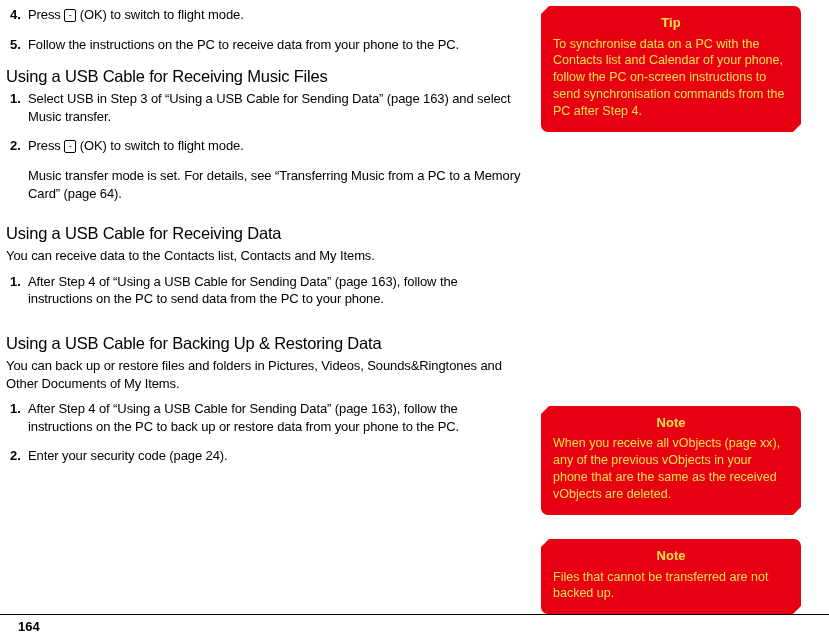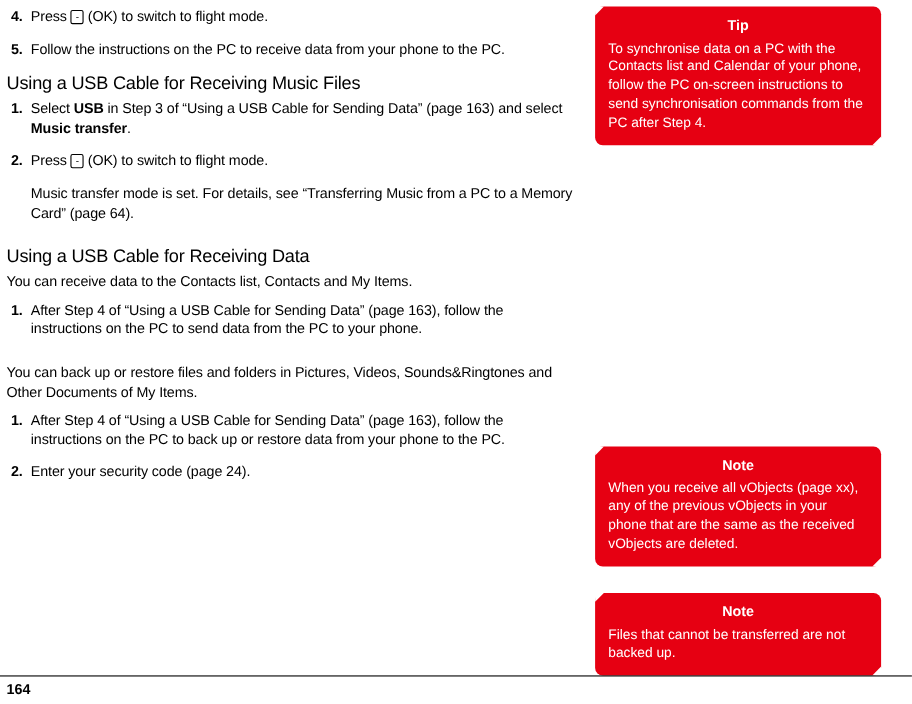--- a/index.html
+++ b/index.html
@@ -7,27 +7,27 @@
     .page { display: flex; padding: 6px 10px 0 6px; height: 600px; }
     .main { width: 535px; padding-right: 18px; font-size: 13px; line-height: 1.35; letter-spacing: -0.1px; }
     .side { width: 260px; padding-top: 0; }
     .step { display: flex; margin-bottom: 12px; }
     .step-num { font-weight: bold; width: 22px; flex-shrink: 0; padding-left: 4px; }
     .step-body { flex: 1; }
     .step-sub { margin-left: 22px; margin-bottom: 20px; }
     .key { display: inline-block; border: 1px solid #000; border-radius: 2px; font-size: 9px; line-height: 1; padding: 1px 3px 1px 3px; vertical-align: 1px; min-width: 12px; text-align: center; }
     h2 { font-size: 16.5px; font-weight: normal; margin-bottom: 3px; margin-top: 2px; font-family: Arial, Helvetica, sans-serif; letter-spacing: -0.2px; }
     .intro { margin-bottom: 8px; }
-    b { font-weight: bold; }
-    .callout { background: #e60012; color: #ffffff; border-radius: 7px; padding: 8px 12px 12px 12px; margin-bottom: 16px; font-size: 12.5px; line-height: 1.35; position: relative; }
+    b { font-weight: normal; }
+    .callout { background: #e60012; color: #fde047; border-radius: 7px; padding: 8px 12px 12px 12px; margin-bottom: 16px; font-size: 12.5px; line-height: 1.35; position: relative; }
     .callout-title { text-align: center; font-weight: bold; margin-bottom: 4px; font-size: 13px; }
     .callout::before, .callout::after { content: ""; position: absolute; width: 0; height: 0; }
     .callout::before { top: 0; left: 0; border-top: 8px solid #fff; border-right: 8px solid transparent; }
     .callout::after { bottom: 0; right: 0; border-bottom: 8px solid #fff; border-left: 8px solid transparent; }
-    .footer { position: absolute; bottom: 6px; left: 0; right: 0; border-top: 1px solid #000; padding: 4px 12px 0 6px; display: flex; justify-content: space-between; align-items: center; }
+    .footer { position: absolute; bottom: 6px; left: 0; right: 0; border-top: 1px solid #000; padding: 4px 12px 0 18px; display: flex; justify-content: space-between; align-items: center; }
     .page-num { font-weight: bold; font-size: 13px; }
     .chapter { font-style: italic; font-size: 15px; }
     .spacer-1 { height: 258px; }
     .spacer-2 { height: 8px; }
     .sec-gap { height: 10px; }
   </style>
 </head>
 <body>
 
 <div class="page">
@@ -65,20 +65,21 @@
 
     <h2>Using a USB Cable for Receiving Data</h2>
     <div class="intro">You can receive data to the Contacts list, Contacts and My Items.</div>
     <div class="step">
       <div class="step-num">1.</div>
       <div class="step-body">After Step 4 of “Using a USB Cable for Sending Data” (page 163), follow the instructions on the PC to send data from the PC to your phone.</div>
     </div>
 
     <div class="sec-gap"></div>
 
+    <h2>Using a USB Cable for Backing Up &amp; Restoring Data</h2>
     <div class="intro">You can back up or restore files and folders in Pictures, Videos, Sounds&amp;Ringtones and Other Documents of My Items.</div>
     <div class="step">
       <div class="step-num">1.</div>
       <div class="step-body">After Step 4 of “Using a USB Cable for Sending Data” (page 163), follow the instructions on the PC to back up or restore data from your phone to the PC.</div>
     </div>
     <div class="step">
       <div class="step-num">2.</div>
       <div class="step-body">Enter your security code (page 24).</div>
     </div>
 

